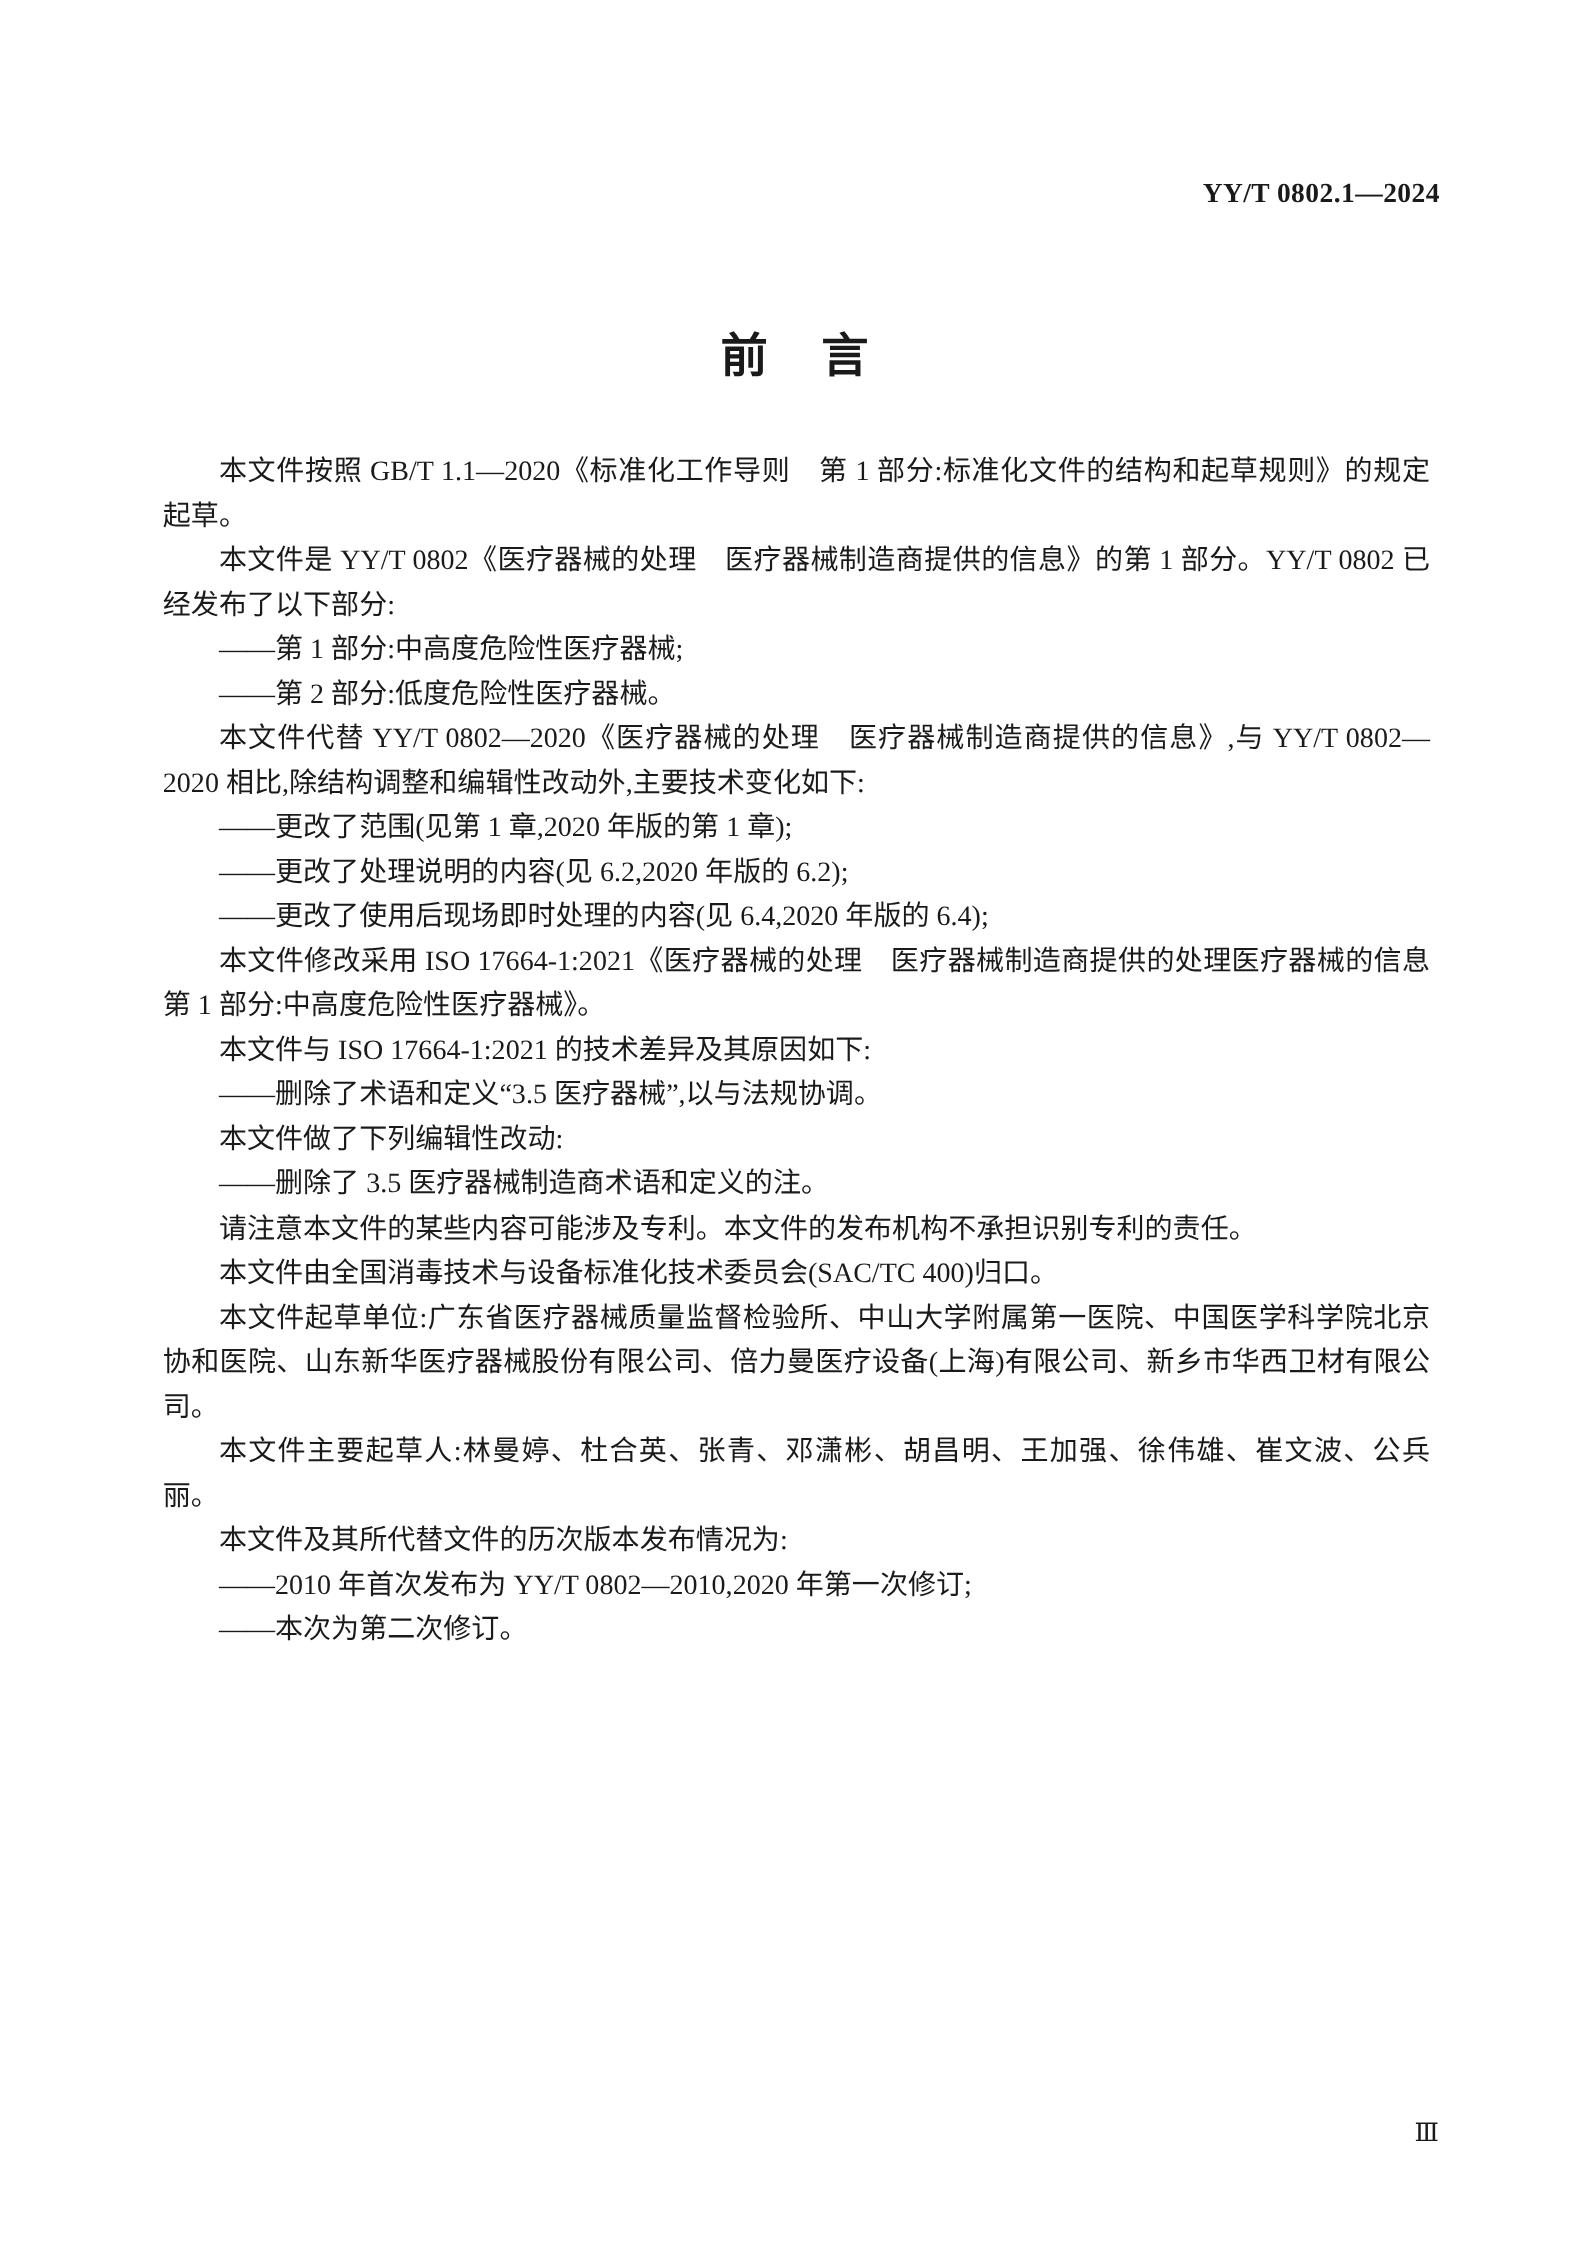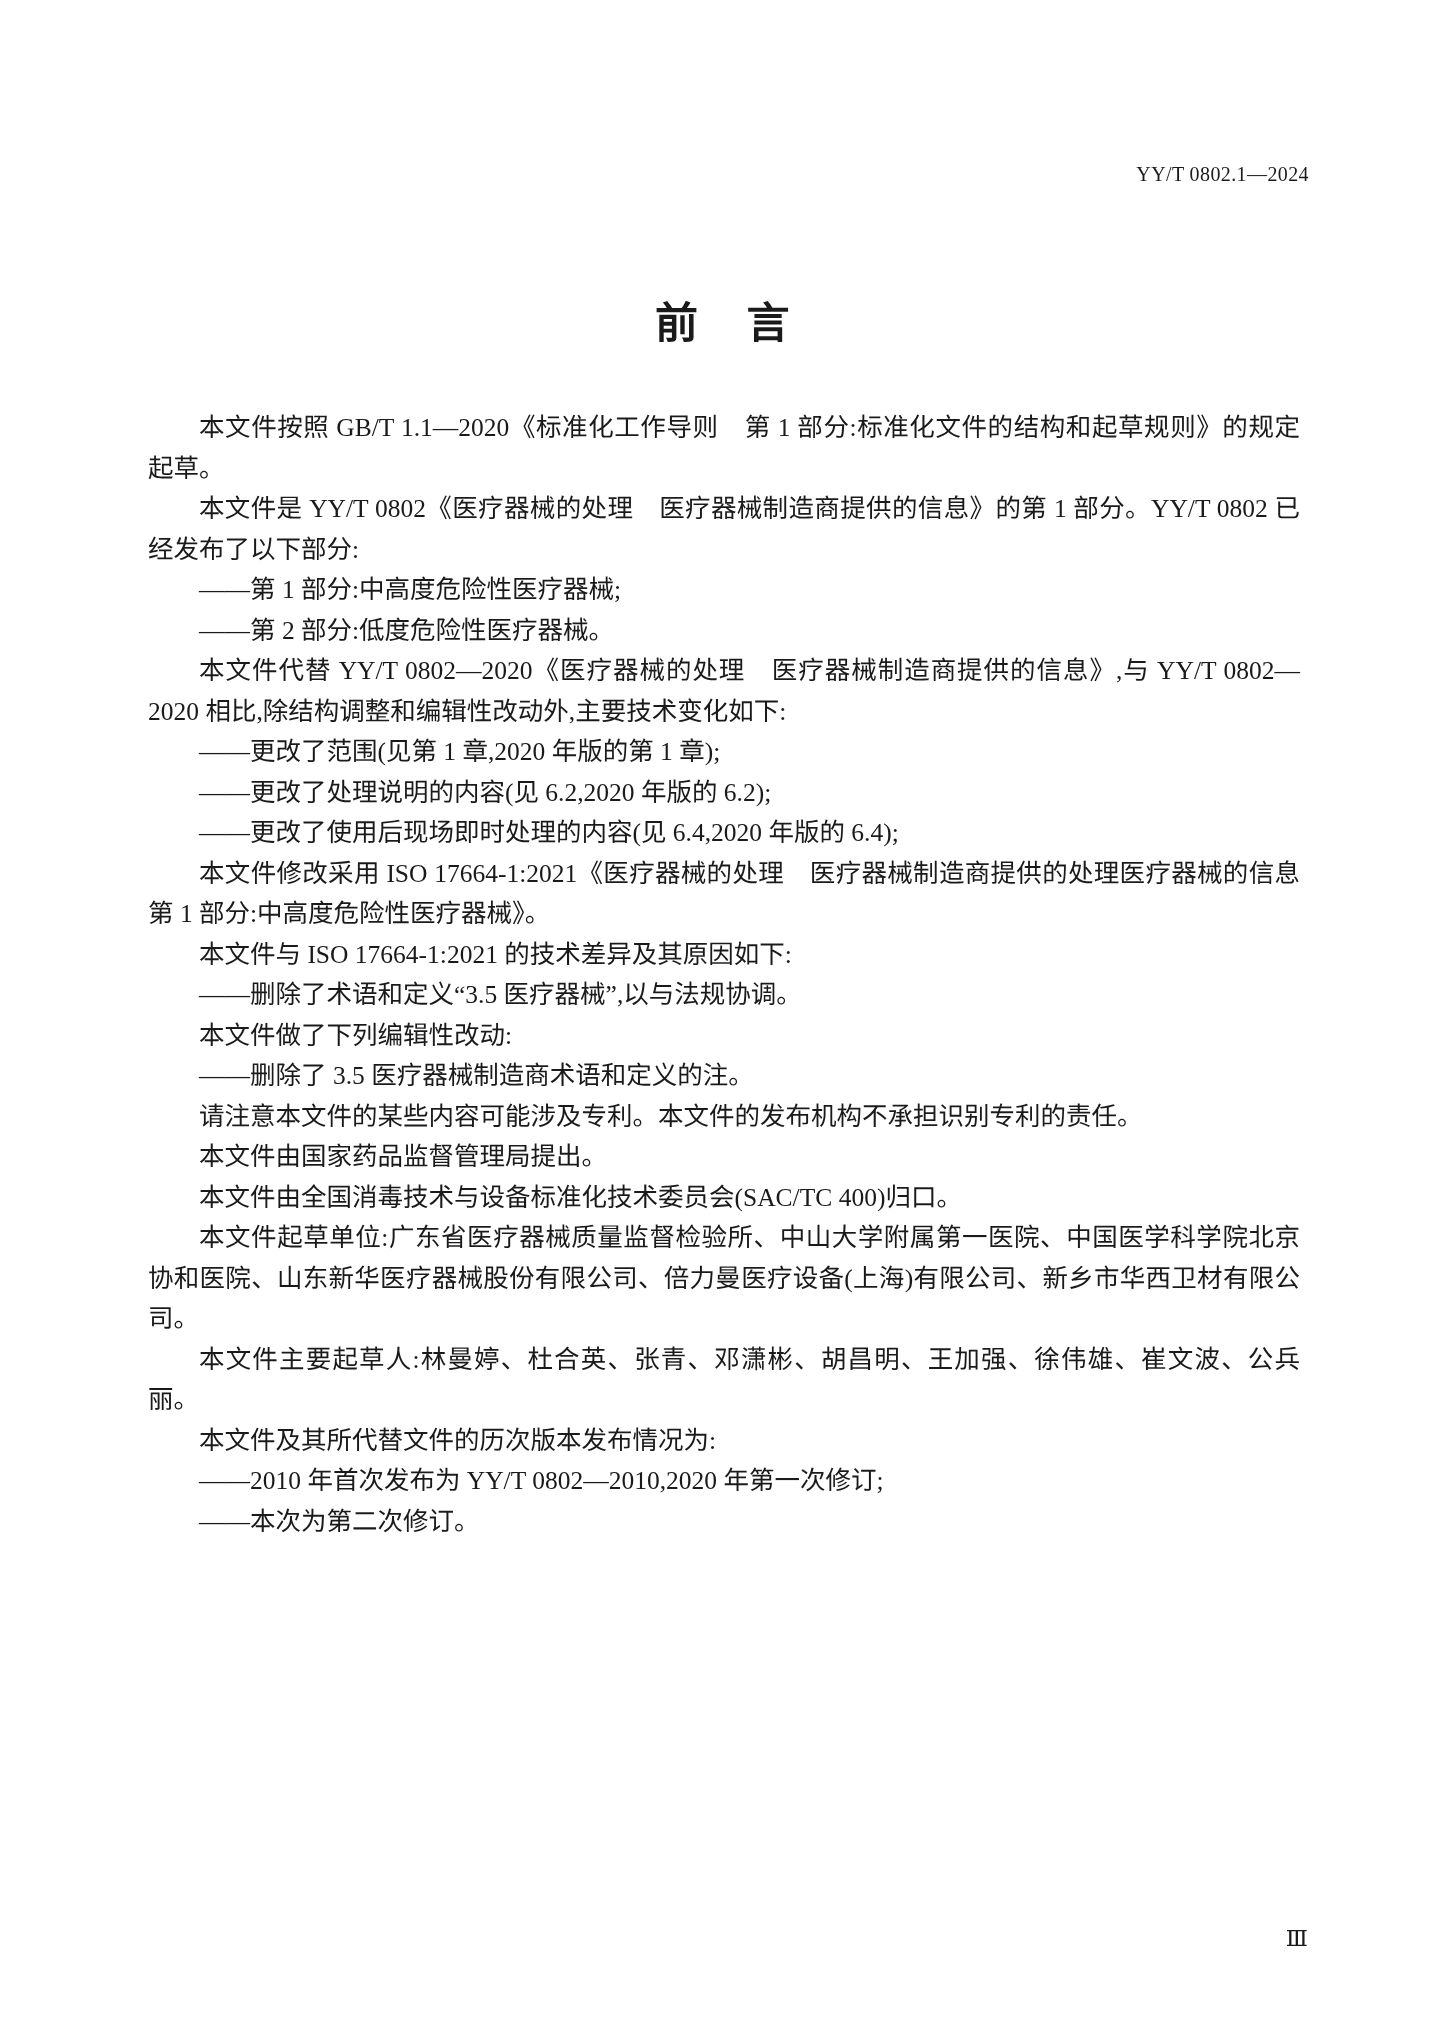--- a/index.html
+++ b/index.html
@@ -17,24 +17,24 @@
     font-family: "Liberation Serif", "DejaVu Serif", serif;
     color: #1a1a1a;
     overflow: hidden;
   }
 
   
   .header {
     position: absolute;
     top: 163px;
     right: 136px;
-    font-size: 20px;
+    font-size: 25px;
     letter-spacing: 0.4px;
     white-space: nowrap;
-    font-weight: 400;
+    font-weight: 700;
   }
 
   
   .doc-title {
     position: absolute;
     top: 288px;
     left: 0;
     width: 100%;
     text-align: center;
     font-size: 43px;
@@ -113,21 +113,20 @@
     <p class="para">本文件与 ISO 17664-1:2021 的技术差异及其原因如下:</p>
 
     <p class="dash-item">——删除了术语和定义“3.5 医疗器械”,以与法规协调。</p>
 
     <p class="para">本文件做了下列编辑性改动:</p>
 
     <p class="dash-item">——删除了 3.5 医疗器械制造商术语和定义的注。</p>
 
     <p class="para">请注意本文件的某些内容可能涉及专利。本文件的发布机构不承担识别专利的责任。</p>
 
-    <p class="para">本文件由国家药品监督管理局提出。</p>
 
     <p class="para">本文件由全国消毒技术与设备标准化技术委员会(SAC/TC 400)归口。</p>
 
     <p class="para">本文件起草单位:广东省医疗器械质量监督检验所、中山大学附属第一医院、中国医学科学院北京协和医院、山东新华医疗器械股份有限公司、倍力曼医疗设备(上海)有限公司、新乡市华西卫材有限公司。</p>
 
     <p class="para">本文件主要起草人:林曼婷、杜合英、张青、邓潇彬、胡昌明、王加强、徐伟雄、崔文波、公兵丽。</p>
 
     <p class="para">本文件及其所代替文件的历次版本发布情况为:</p>
 
     <p class="dash-item">——2010 年首次发布为 YY/T 0802—2010,2020 年第一次修订;</p>

